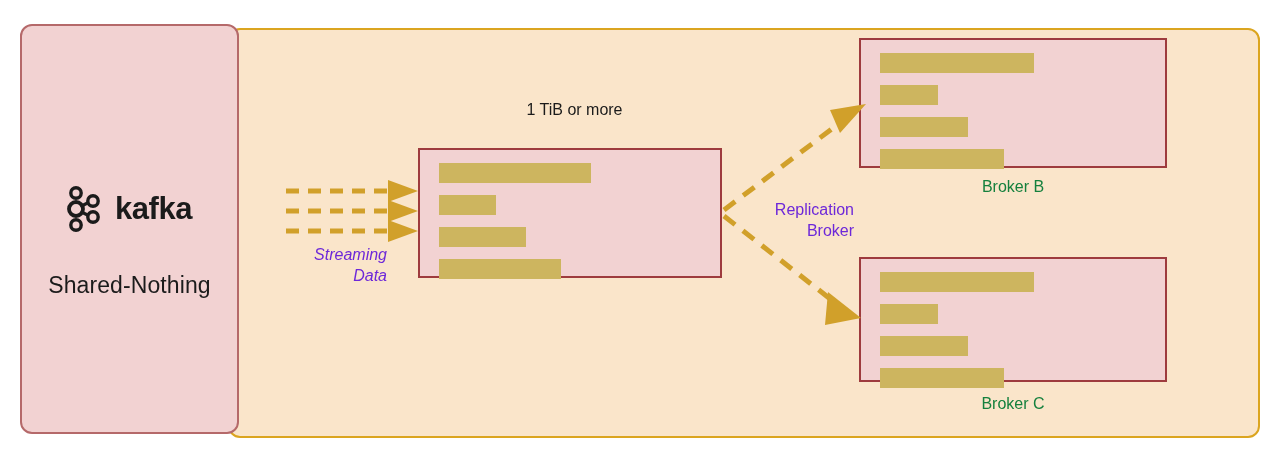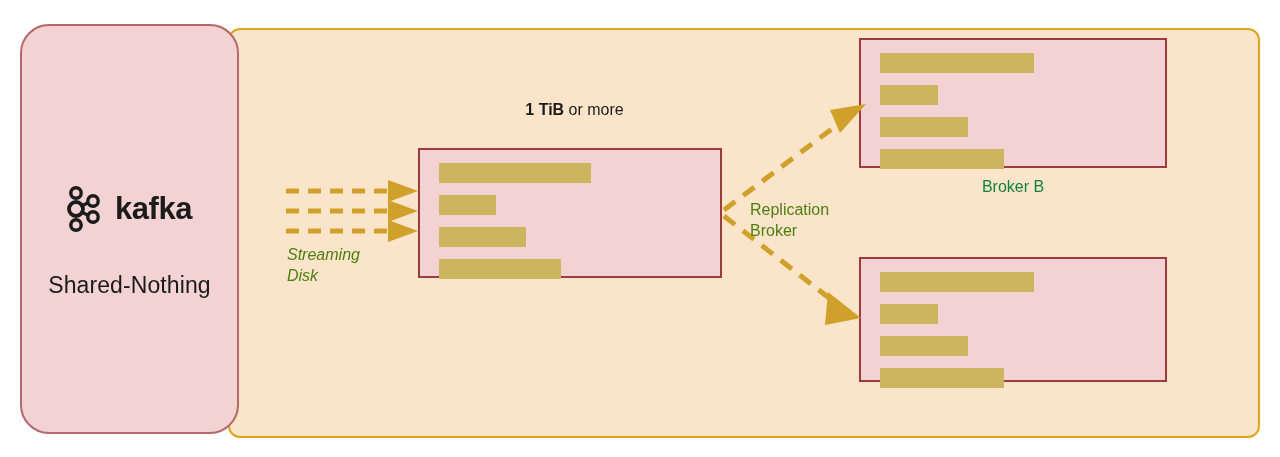--- a/index.html
+++ b/index.html
@@ -40,21 +40,21 @@
   
   .kafka-panel {
     position: absolute;
     left: 20px;
     top: 24px;
     width: 219px;
     height: 410px;
     box-sizing: border-box;
     background: #f2d2d2;
     border: 2px solid #b5696a;
-    border-radius: 29px;
+    border-radius: 12px;
     display: flex;
     flex-direction: column;
     align-items: center;
     justify-content: center;
   }
   .kafka-logo-row {
     display: flex;
     align-items: center;
     gap: 12px;
     margin-top: 26px;
@@ -112,29 +112,29 @@
   .disk-note {
     position: absolute;
     left: 418px;
     top: 99px;
     width: 304px;
     text-align: center;
     font-size: 16px;
     line-height: 21px;
     color: #1b1b1b;
   }
-  .disk-note b { font-weight: bold; margin-left: 9px; }
+  .disk-note b { font-weight: normal; margin-left: 9px; }
 
   
   .flow-label {
     position: absolute;
-    text-align: left;
+    text-align: right;
     font-size: 16px;
     line-height: 21px;
-    color: #4d7c0f;
+    color: #6d28d9;
     white-space: nowrap;
   }
   .streaming-label {
     left: 287px;
     top: 244px;
     width: 100px;
     font-style: italic;
   }
   .replication-label {
     left: 750px;
@@ -198,20 +198,21 @@
   <div class="broker-caption" style="left:859px; top:178px; width:308px;">Broker B</div>
 
   <div class="broker-box" style="left:859px; top:257px; width:308px; height:125px;">
     <div class="bars">
       <div class="bar" style="width:56%"></div>
       <div class="bar" style="width:21%"></div>
       <div class="bar" style="width:32%"></div>
       <div class="bar" style="width:45%"></div>
     </div>
   </div>
+  <div class="broker-caption" style="left:859px; top:395px; width:308px;">Broker C</div>
 
   <svg class="arrows" viewBox="0 0 1280 457">
 
     <g>
       <line x1="286" y1="191" x2="390" y2="191" stroke="#d1a02a" stroke-width="5" stroke-dasharray="13 9"></line>
       <polygon points="388,180 418,191 388,202" fill="#d1a02a"></polygon>
 
       <line x1="286" y1="211" x2="390" y2="211" stroke="#d1a02a" stroke-width="5" stroke-dasharray="13 9"></line>
       <polygon points="388,200 418,211 388,222" fill="#d1a02a"></polygon>
 
@@ -223,21 +224,21 @@
       <line x1="724" y1="210" x2="845" y2="119" stroke="#d1a02a" stroke-width="5" stroke-dasharray="14 10"></line>
       <polygon points="840,133 866,104 830,110" fill="#d1a02a"></polygon>
 
       <line x1="724" y1="216" x2="838" y2="305" stroke="#d1a02a" stroke-width="5" stroke-dasharray="14 10"></line>
       <polygon points="828,292 861,318 825,325" fill="#d1a02a"></polygon>
     </g>
   </svg>
 
   <div class="flow-label streaming-label">
     <div>Streaming</div>
-    <div>Disk</div>
+    <div>Data</div>
   </div>
 
   <div class="flow-label replication-label">
     <div>Replication</div>
     <div>Broker</div>
   </div>
 
 </div>
 
 </body></html>

